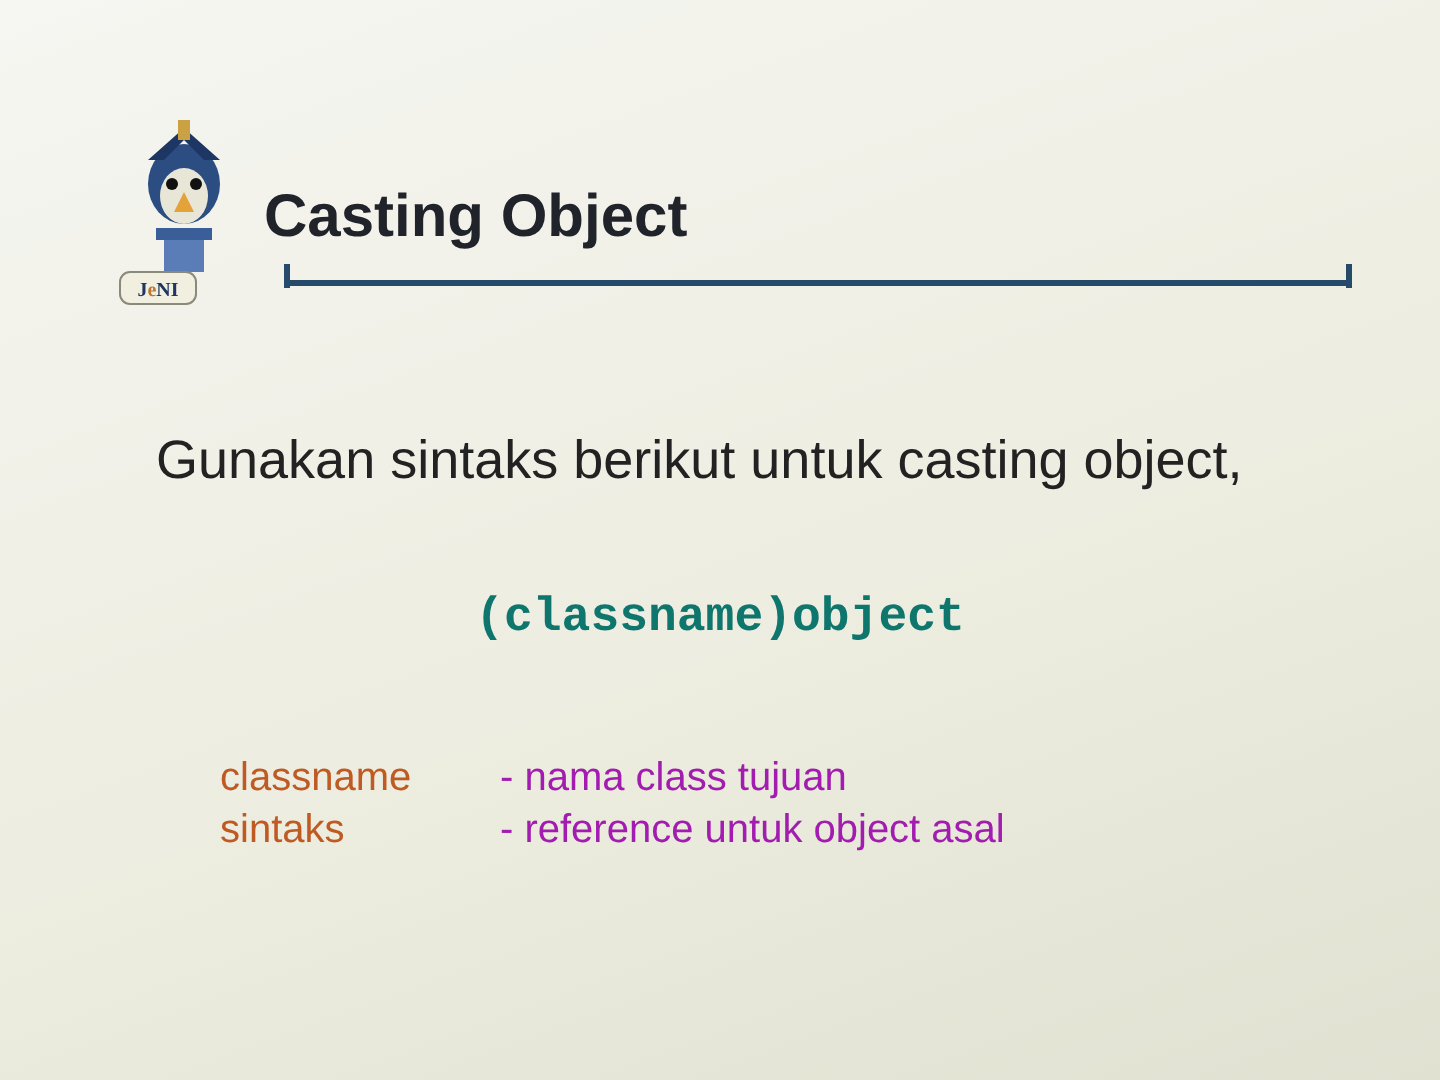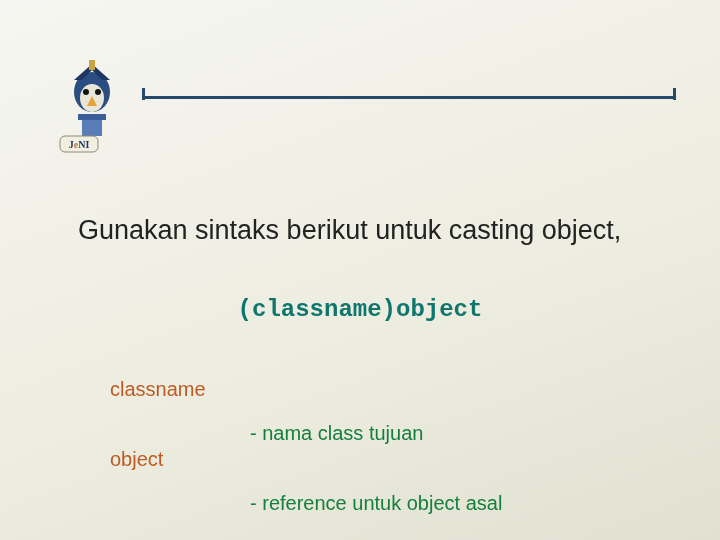--- a/index.html
+++ b/index.html
@@ -86,22 +86,21 @@
   }
   .defs-row {
     display: flex;
   }
   .term {
     color: #be5a22;
     width: 140px;
     flex: 0 0 auto;
   }
   .desc {
-    color: #15803d;
-    margin-top: 44px;
+    color: #a21caf;
   }
 </style>
 </head>
 <body>
 
 <div class="logo">
   <svg viewBox="0 0 72 98" width="72" height="98">
     <ellipse cx="36" cy="34" rx="18" ry="20" fill="#2b4d82"></ellipse>
     <ellipse cx="36" cy="40" rx="12" ry="14" fill="#e8e6d6"></ellipse>
     <circle cx="30" cy="34" r="3" fill="#111"></circle>
@@ -112,33 +111,34 @@
     <rect x="22" y="56" width="28" height="6" fill="#3a5e98"></rect>
     <rect x="26" y="62" width="20" height="16" fill="#5a7db8"></rect>
     <rect x="4" y="78" width="38" height="16" rx="5" fill="#f1efe0" stroke="#8a8a7a"></rect>
     <text x="23" y="90" text-anchor="middle" font-family="Verdana" font-size="10" font-weight="bold">
       <tspan fill="#1d3663">J</tspan><tspan fill="#c1752d">e</tspan><tspan fill="#1d3663">NI</tspan>
     </text>
   </svg>
 </div>
 
 <div class="title-block">
+  <h1 class="title">Casting Object</h1>
   <div class="rule-wrap">
     <span class="tick-left"></span>
     <hr class="rule">
     <span class="tick-right"></span>
   </div>
 </div>
 
 <div class="body-text">Gunakan sintaks berikut untuk casting object,</div>
 
 <div class="code-line">(classname)object</div>
 
 <div class="defs">
   <div class="defs-row">
     <span class="term">classname</span>
     <span class="desc">- nama class tujuan</span>
   </div>
   <div class="defs-row">
-    <span class="term">object</span>
+    <span class="term">sintaks</span>
     <span class="desc">- reference untuk object asal</span>
   </div>
 </div>
 
 </body></html>

